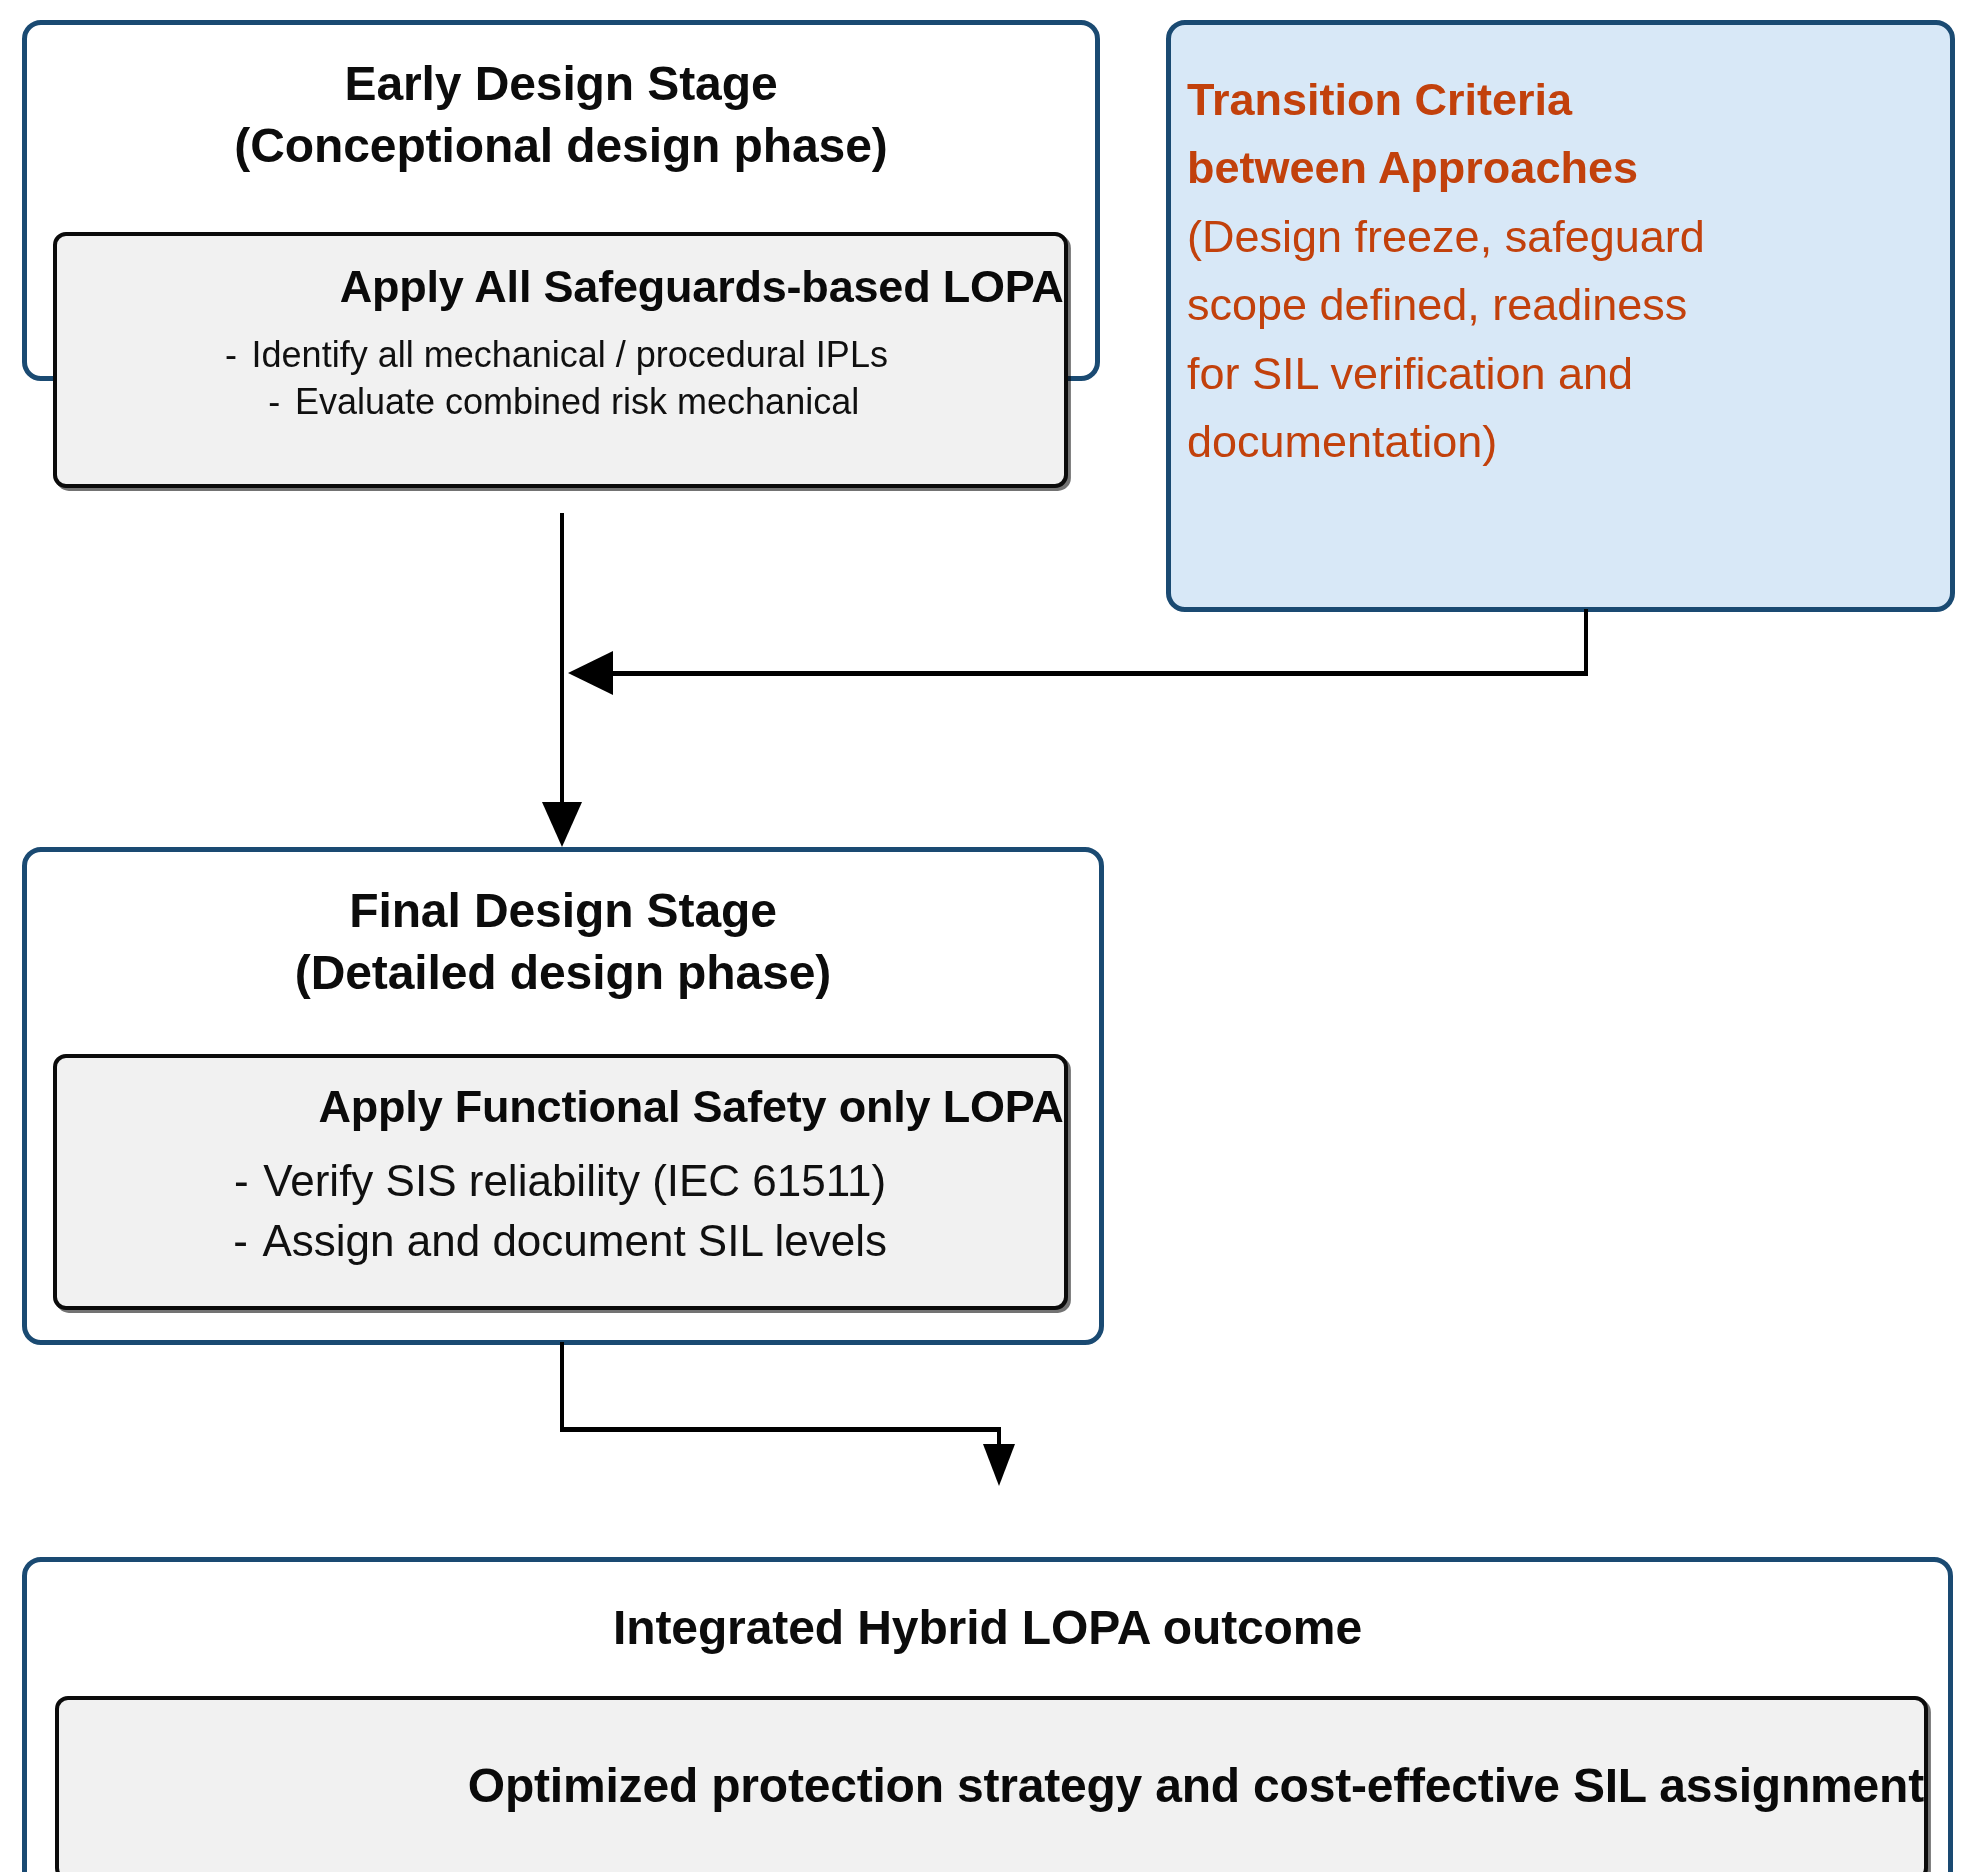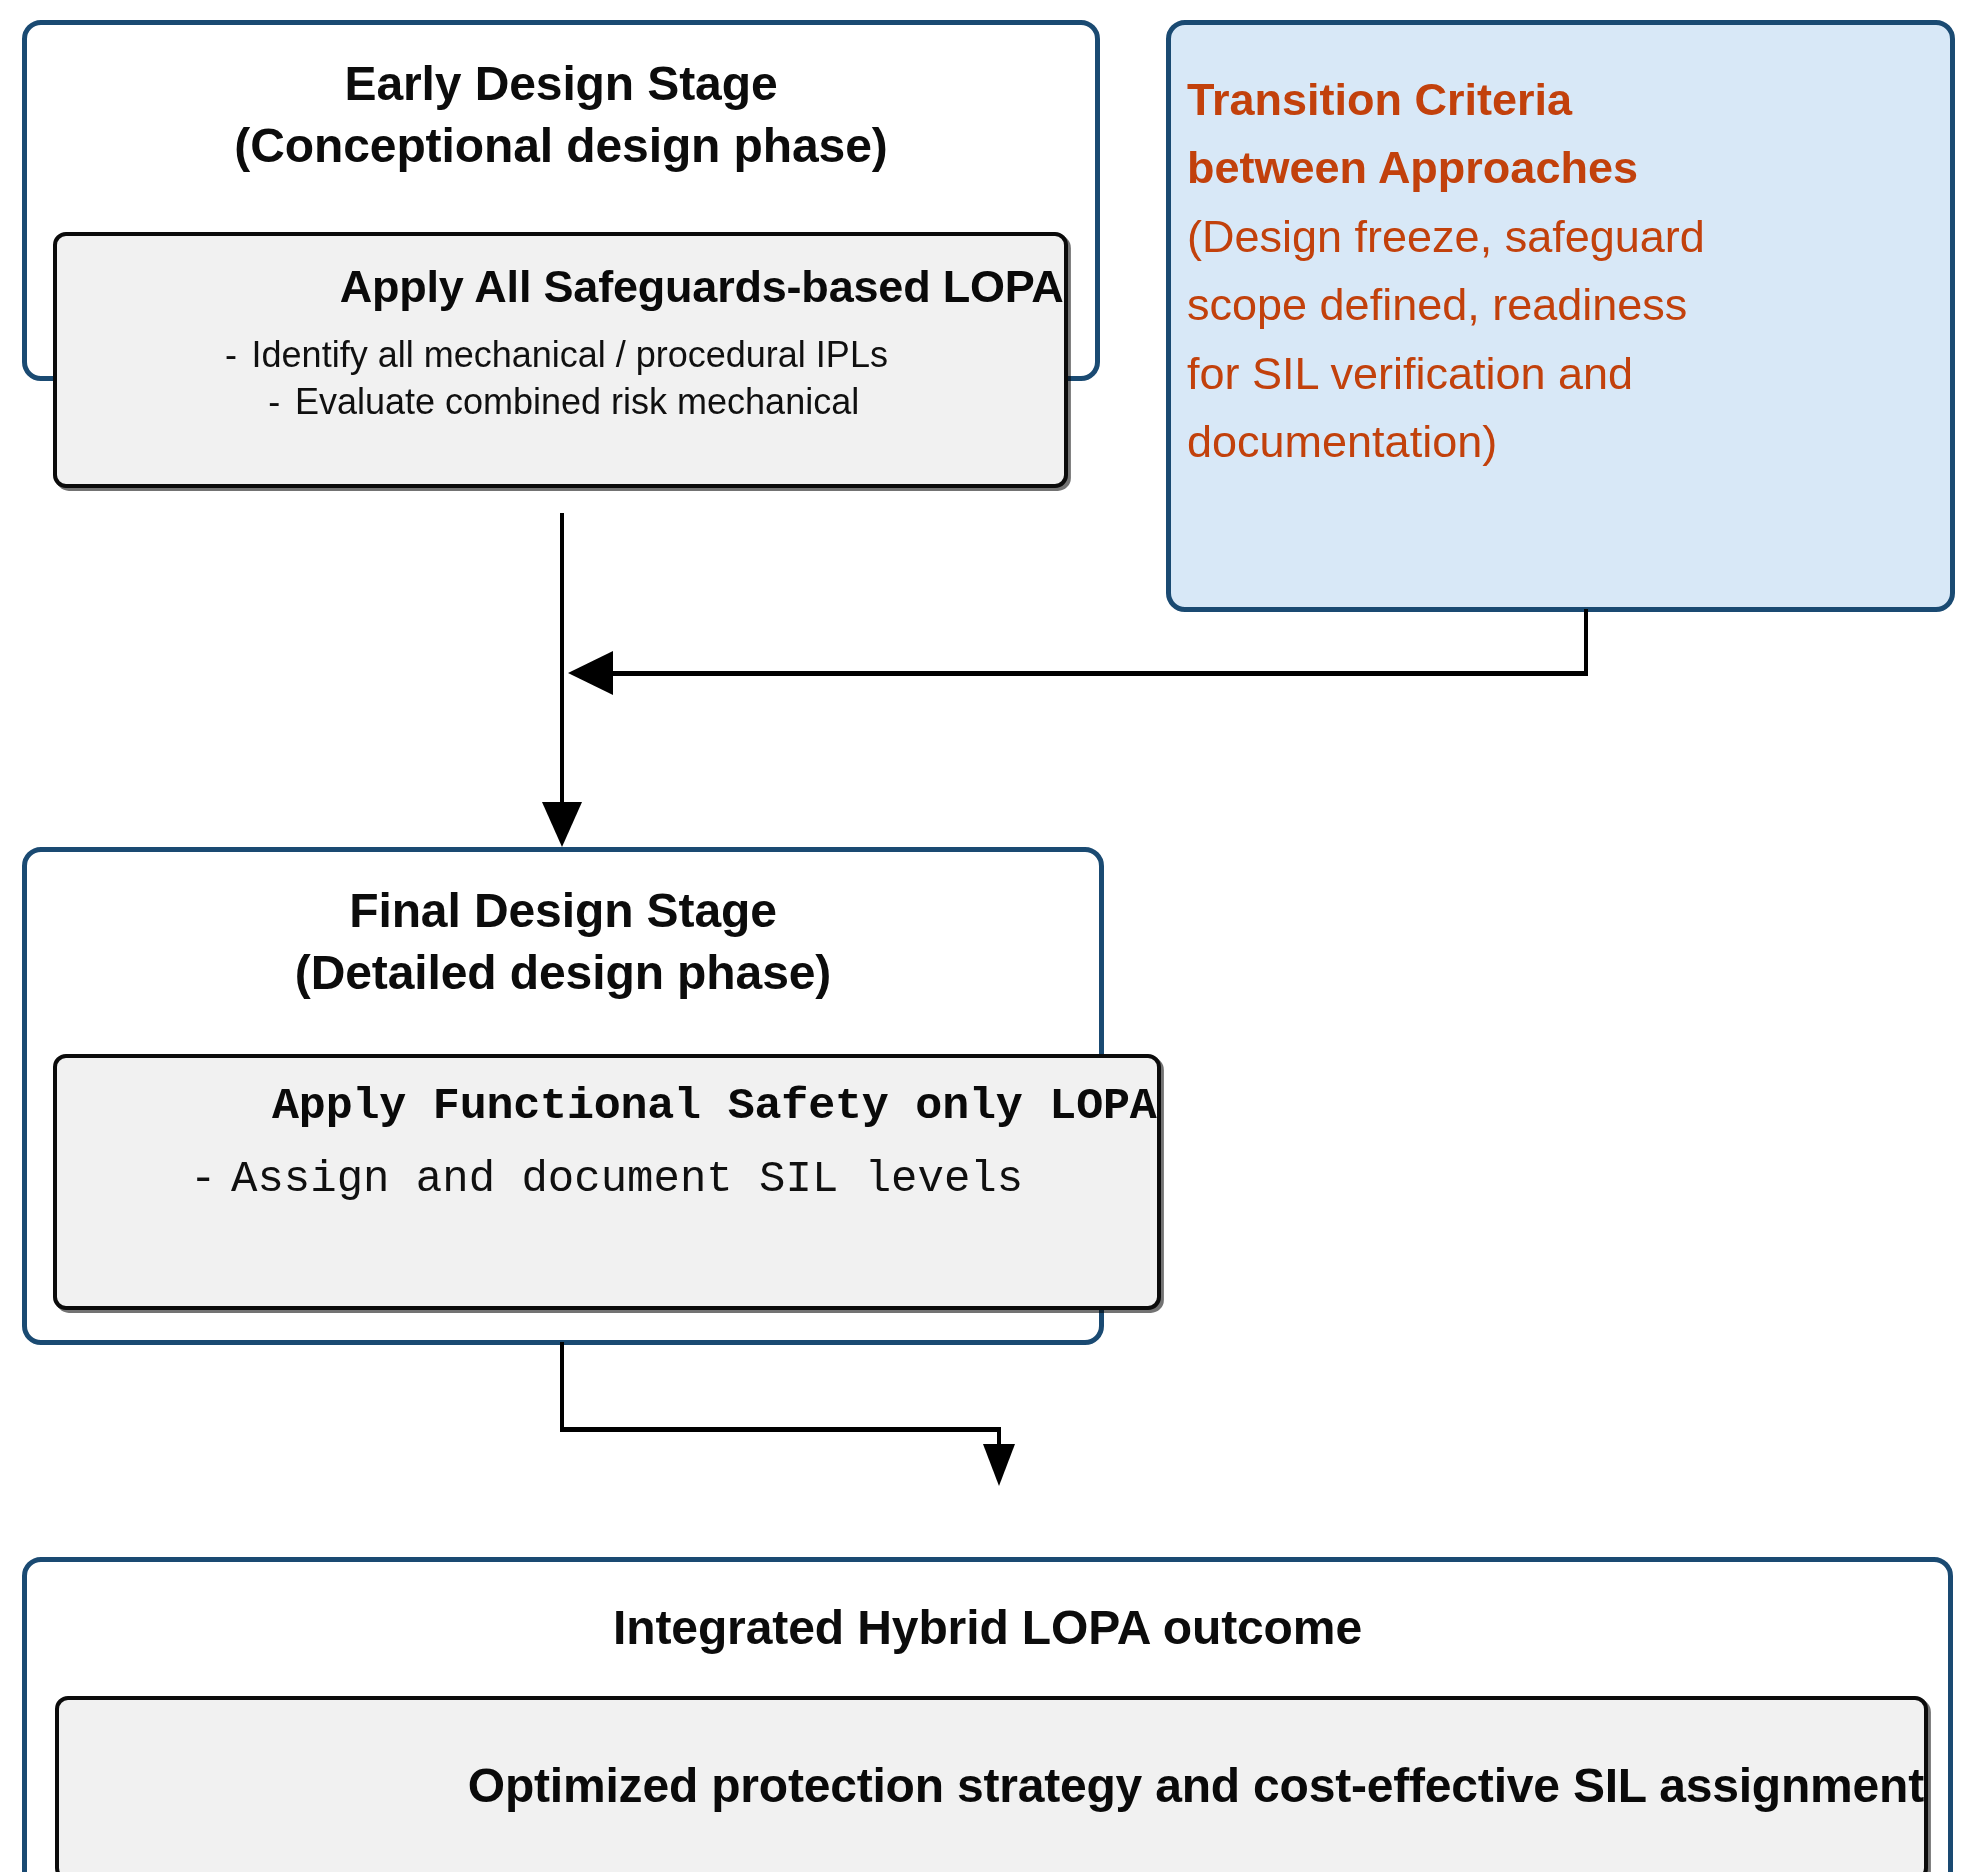--- a/index.html
+++ b/index.html
@@ -164,23 +164,26 @@
   <div class="conn conn-h" style="left:613px; top:671px; width:975px;"></div>
   <div class="arrow-left" style="left:568px; top:651px;"></div>
 
   <div class="stage-box" style="left:22px; top:847px; width:1082px; height:498px;">
 
     <div class="stage-title" style="top:28px; font-size:48px;">
       <span class="line">Final Design Stage</span>
       <span class="line sub">(Detailed design phase)</span>
     </div>
 
-    <div class="inner-panel" style="left:25.6px; top:202px; width:1108px; height:256px;font-family:Liberation Mono, monospace;">
+    <div class="inner-panel" style="left:25.6px; top:202px; width:1015px; height:256px;">
       <div class="panel-head" style="margin-top:23.4px; font-size:45px;">Apply Functional Safety only LOPA</div>
       <ul class="panel-bullets" style="margin-top:17.5px; font-size:44px; line-height:1.36;">
+        <li>
+          <span class="bullet-dash">-</span><span>Verify SIS reliability (IEC 61511)</span>
+        </li>
         <li>
           <span class="bullet-dash">-</span><span>Assign and document SIL levels</span>
         </li>
       </ul>
     </div>
   </div>
 
   <div class="conn conn-v" style="left:560px; top:1342px; height:90px;"></div>
   <div class="conn conn-h" style="left:560px; top:1427px; width:441px;"></div>
   <div class="conn conn-v" style="left:997px; top:1427px; height:47px;"></div>

